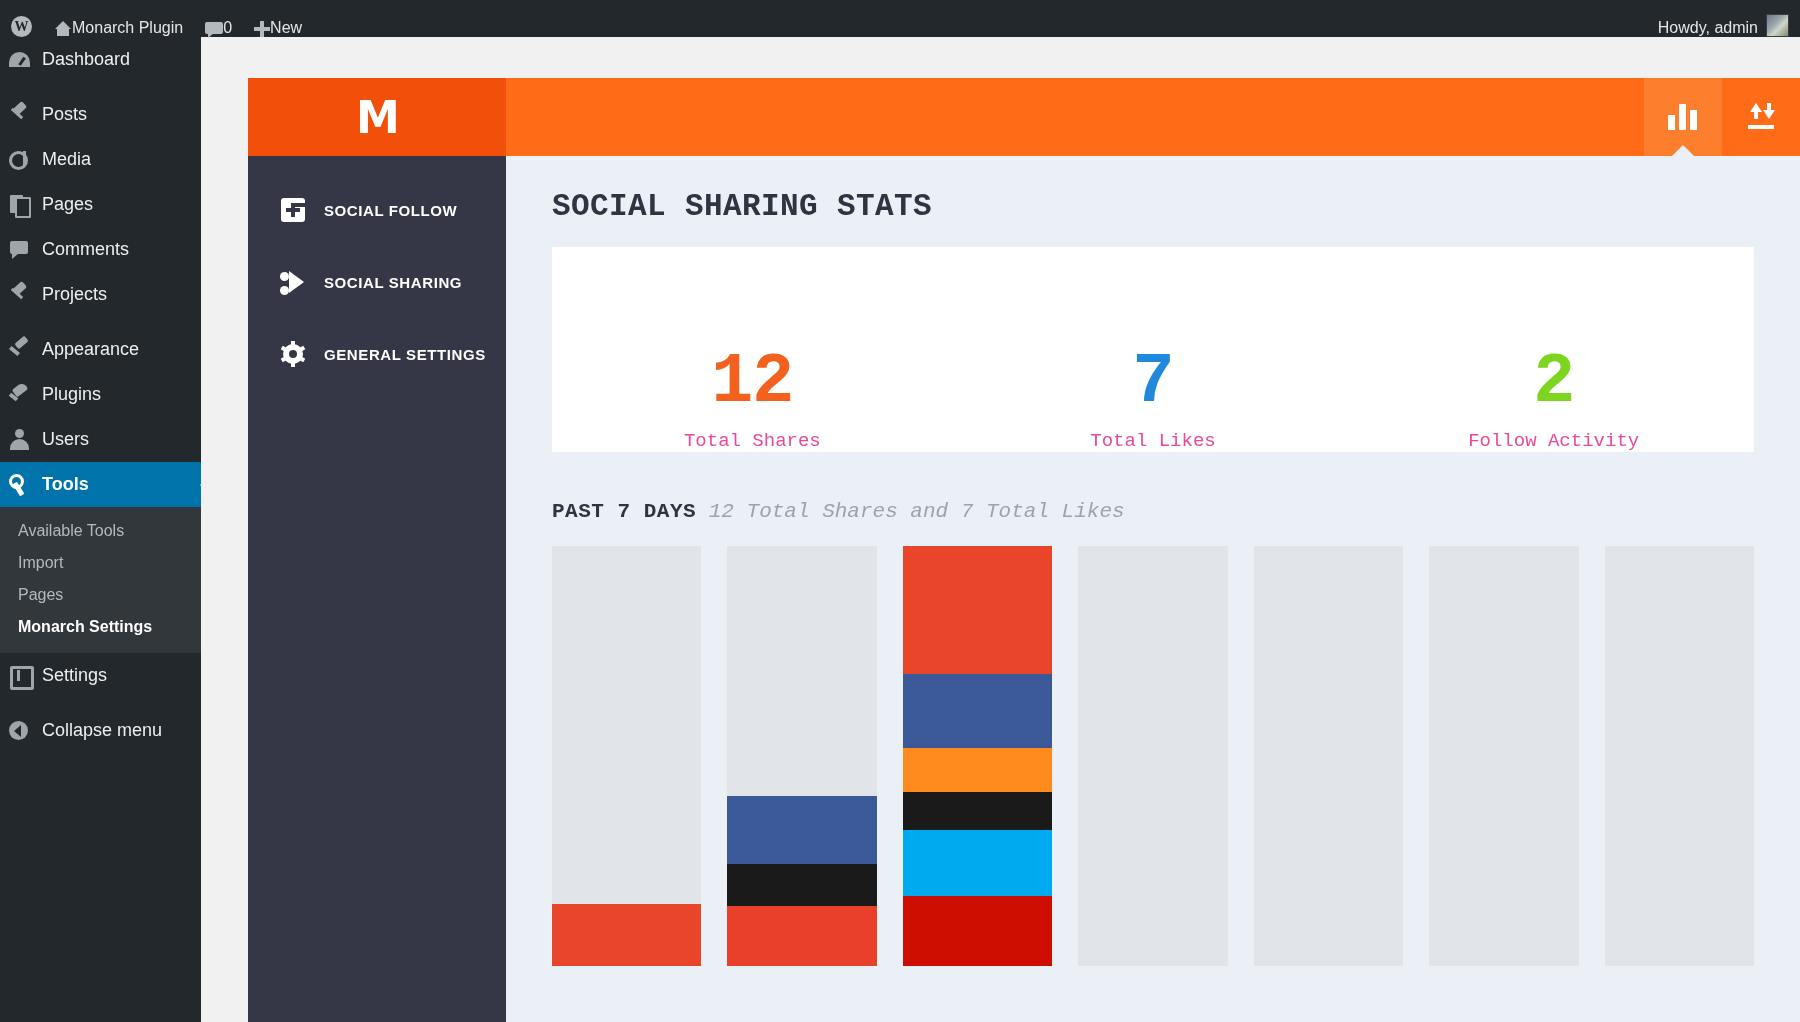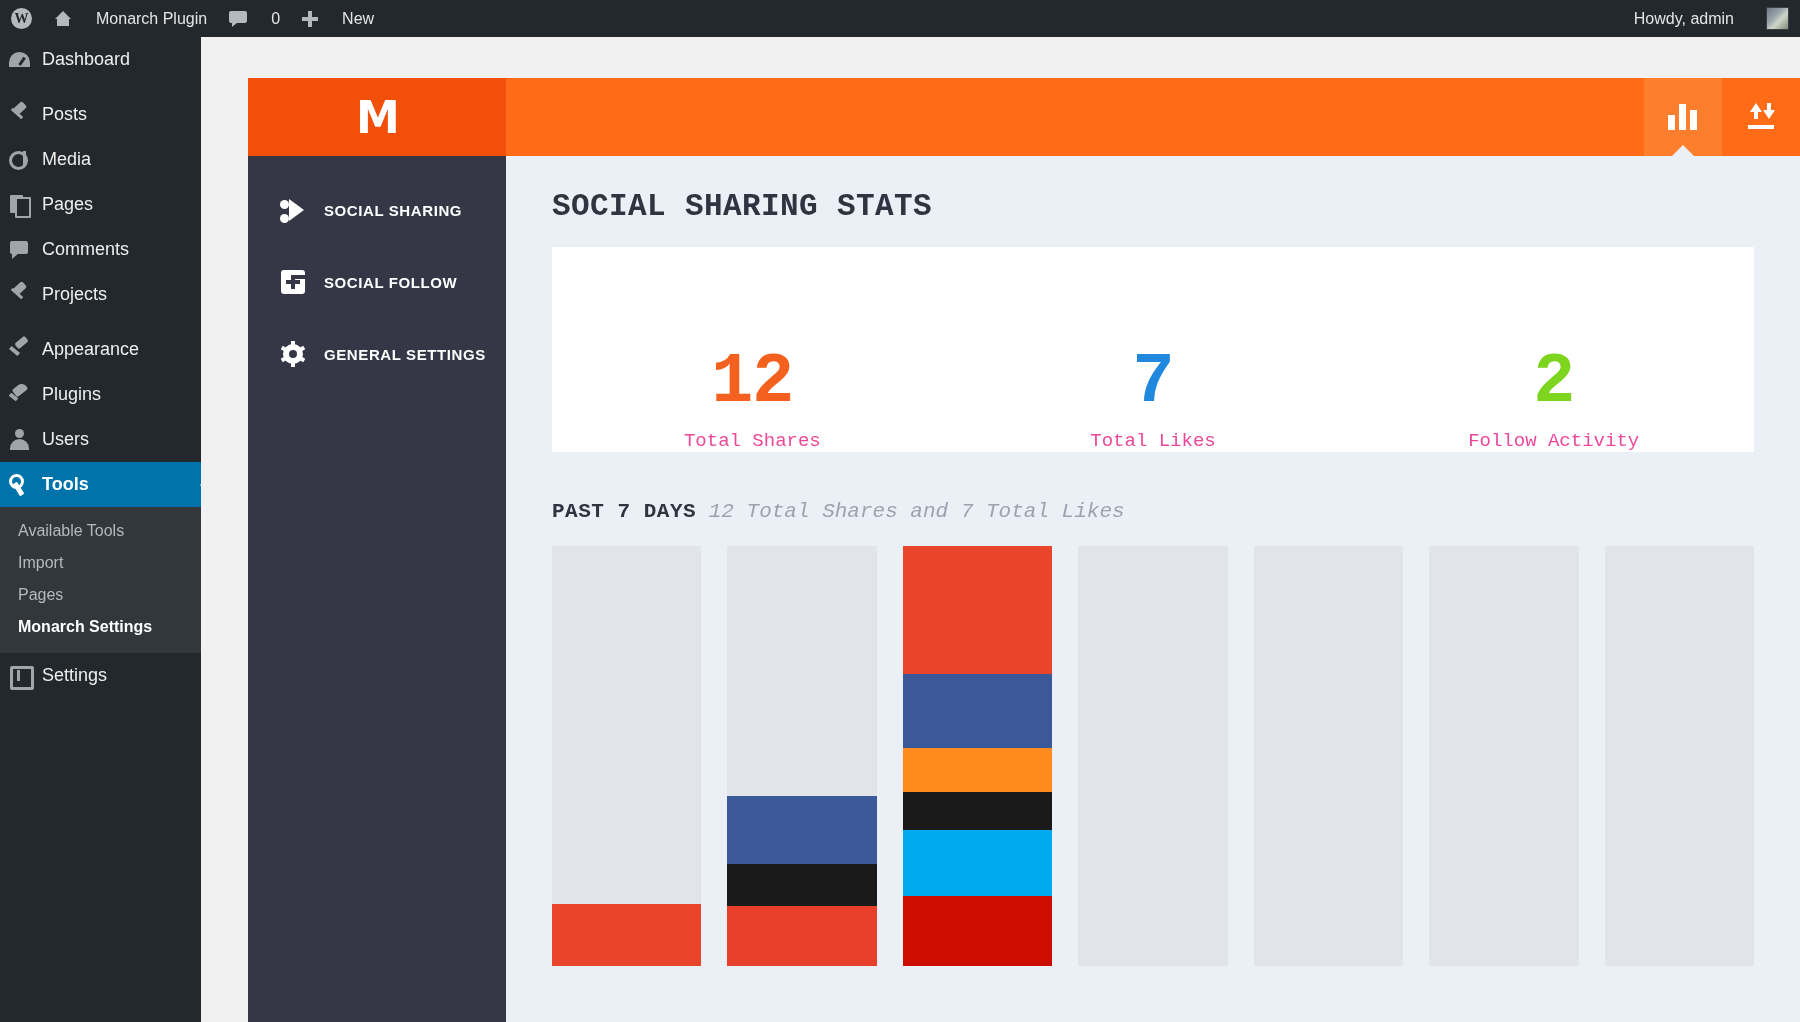--- a/index.html
+++ b/index.html
@@ -14,21 +14,21 @@
   #adminbar {
     position: absolute; top: 0; left: 0;
     width: 1800px; height: 37px;
     background: #23282d;
     display: flex; align-items: center;
     color: #b4b9be;
     font-size: 16px;
     z-index: 30;
   }
   .ab-item {
-    display: flex; align-items: center; gap: 24px;
+    display: flex; align-items: flex-end; gap: 0;
     height: 37px; padding: 0 11px;
     color: #b4b9be; white-space: nowrap;
   }
   .ab-item .lbl { color: #e5e5e5; font-weight: 400; }
   .ab-spacer { flex: 1; }
   .wp-logo-circle {
     width: 21px; height: 21px; border-radius: 50%;
     background: #b4b9be; position: relative;
     display: inline-block;
   }
@@ -466,20 +466,24 @@
     <div class="srow cur">Monarch Settings</div>
   </div>
 
   <div class="menu-row">
     <span class="mi sett"></span>
     <span class="mt">Settings</span>
   </div>
 
   <div class="menu-gap"></div>
 
+  <div class="menu-row">
+    <span class="mi coll"></span>
+    <span class="mt">Collapse menu</span>
+  </div>
 </div>
 
 <div id="content">
   <div id="monarch">
 
     <div id="mbar">
       <div id="mlogo">
         <span class="m-glyph">M</span>
       </div>
       <div class="bar-fill"></div>
@@ -498,28 +502,28 @@
             <span class="dn"></span>
           <span class="base"></span>
         </span>
       </div>
     </div>
 
     <div id="mbody">
 
       <div id="mnav">
         <div class="mnav-row">
-          <span class="ni share"></span>
-          <span>SOCIAL SHARING</span>
-        </div>
-        <div class="mnav-row">
           <span class="ni plusbox">
               <i></i>
             </span>
           <span>SOCIAL FOLLOW</span>
+        </div>
+        <div class="mnav-row">
+          <span class="ni share"></span>
+          <span>SOCIAL SHARING</span>
         </div>
         <div class="mnav-row">
           <span class="ni gear">
               <i class="a"></i>
               <i class="b"></i>
               <i class="c"></i>
             </span>
           <span>GENERAL SETTINGS</span>
         </div>
       </div>

